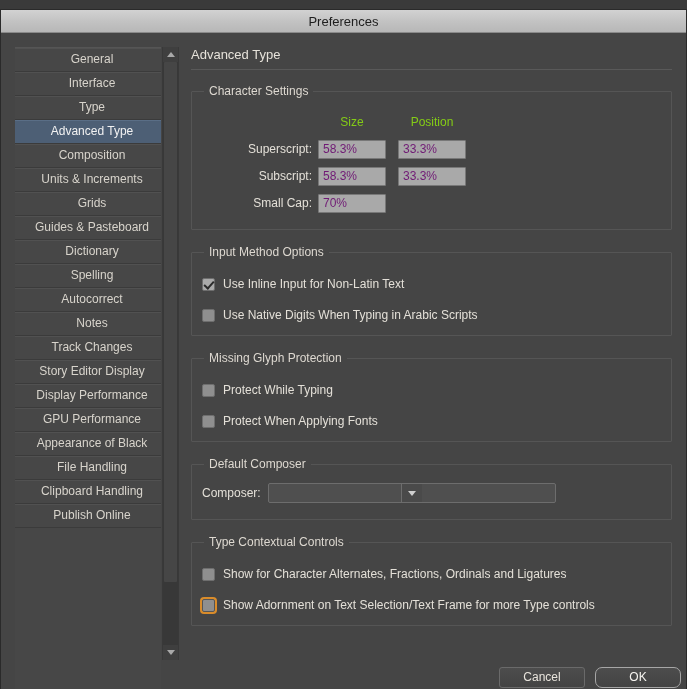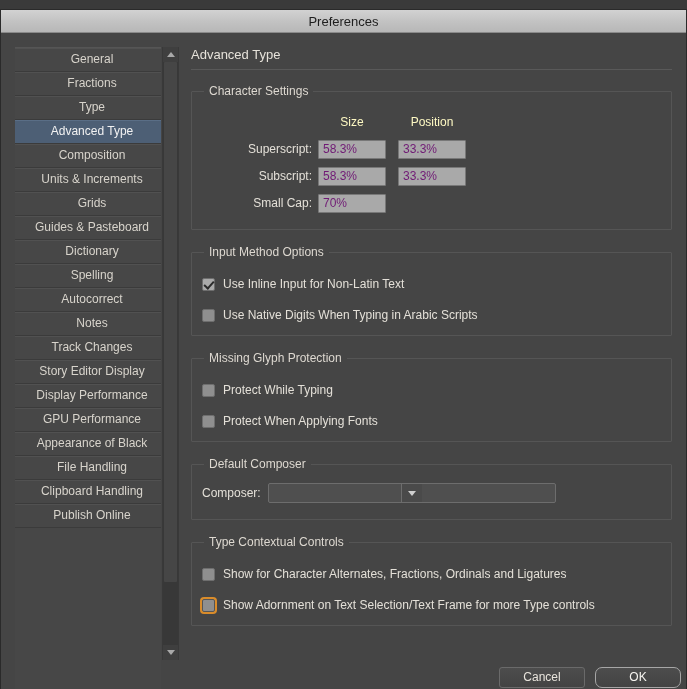--- a/index.html
+++ b/index.html
@@ -154,21 +154,21 @@
     padding: 0 5px;
     margin-left: 2px;
     user-select: none;
   }
 
   
   .cs-table { border-collapse: collapse; margin: 2px 0 2px 0; }
   .cs-table td { padding: 0; height: 27px; vertical-align: middle; }
   .cs-head {
     font-size: 12px;
-    color: #fef9c3;
+    color: #84cc16;
     text-align: center;
     height: 22px !important;
     user-select: none;
   }
   .cs-label {
     font-size: 12px;
     color: #e4e0d8;
     text-align: right;
     padding-right: 6px !important;
     width: 110px;
@@ -308,21 +308,21 @@
 
   <div id="titlebar">
     <span>Preferences</span>
   </div>
 
   <div id="content">
 
     <div id="sidebar-wrap">
       <div id="sidebar-list">
           <div class="side-item">General</div>
-          <div class="side-item">Fractions</div>
+          <div class="side-item">Interface</div>
           <div class="side-item">Type</div>
           <div class="side-item selected">Advanced Type</div>
           <div class="side-item">Composition</div>
           <div class="side-item">Units &amp; Increments</div>
           <div class="side-item">Grids</div>
           <div class="side-item">Guides &amp; Pasteboard</div>
           <div class="side-item">Dictionary</div>
           <div class="side-item">Spelling</div>
           <div class="side-item">Autocorrect</div>
           <div class="side-item">Notes</div>

